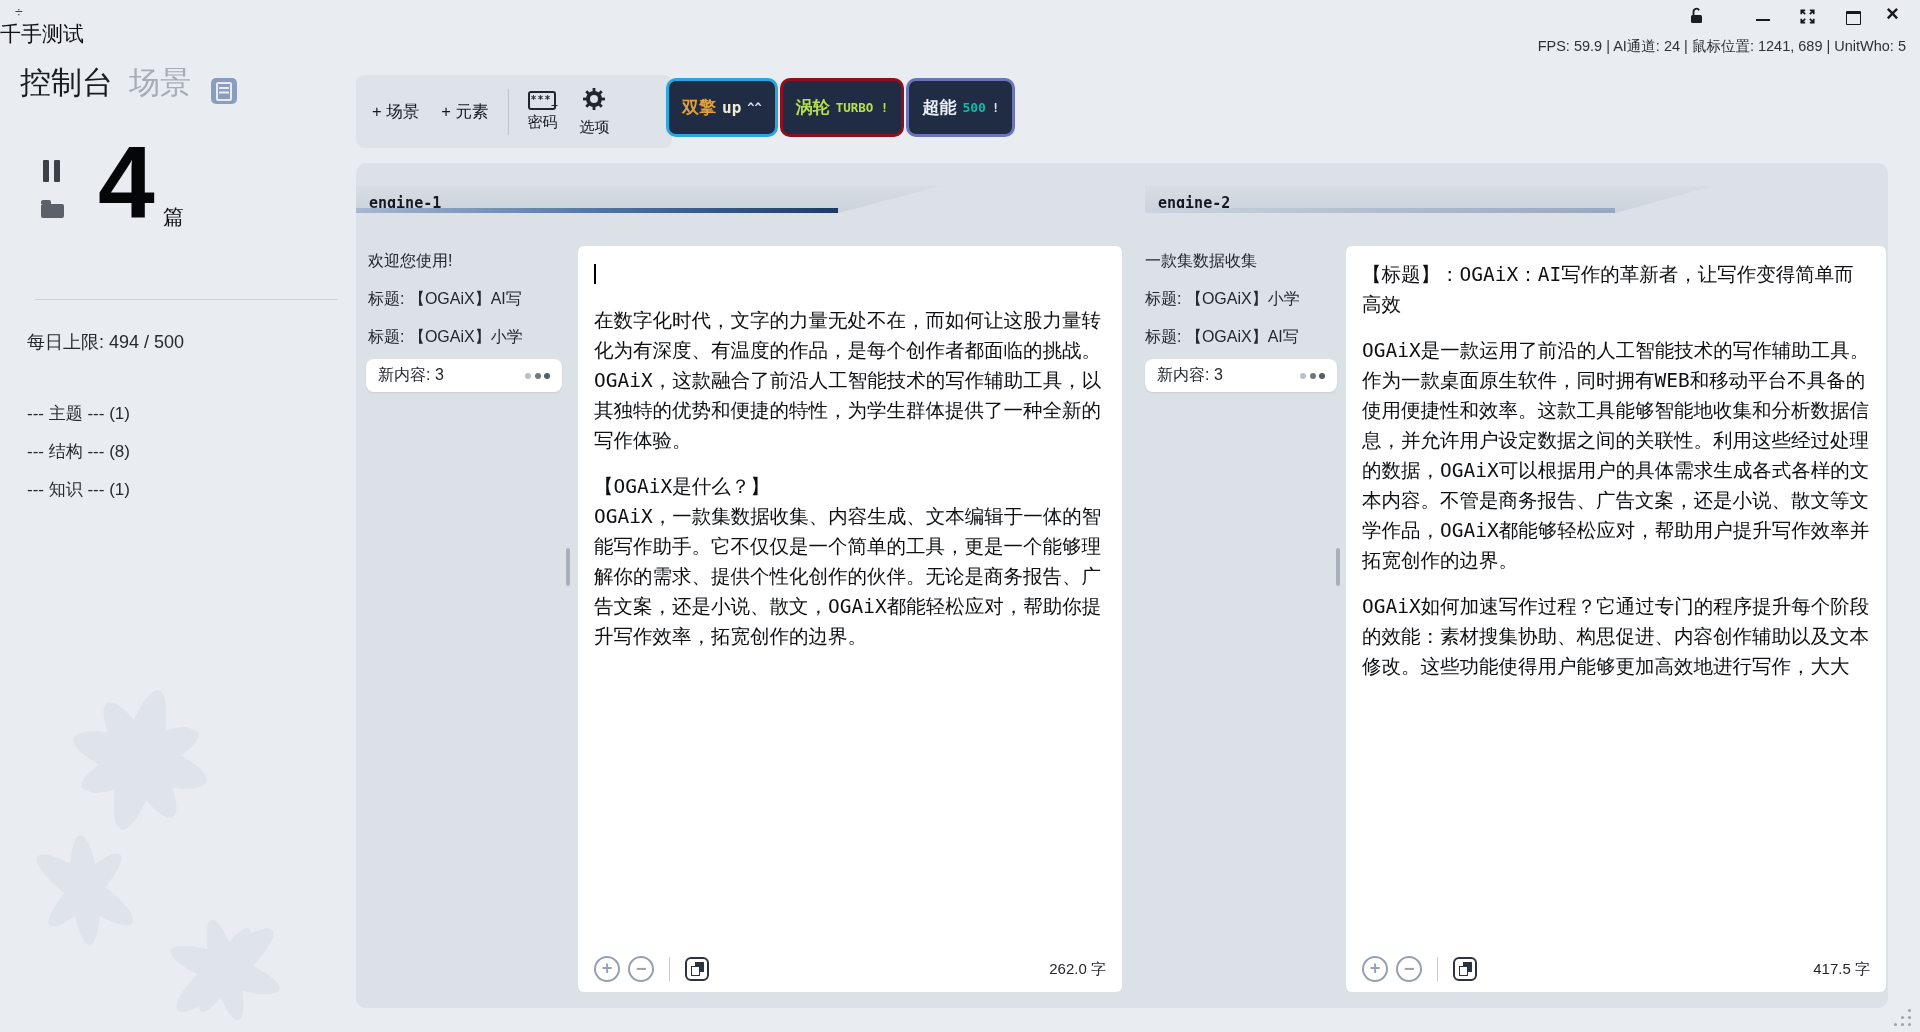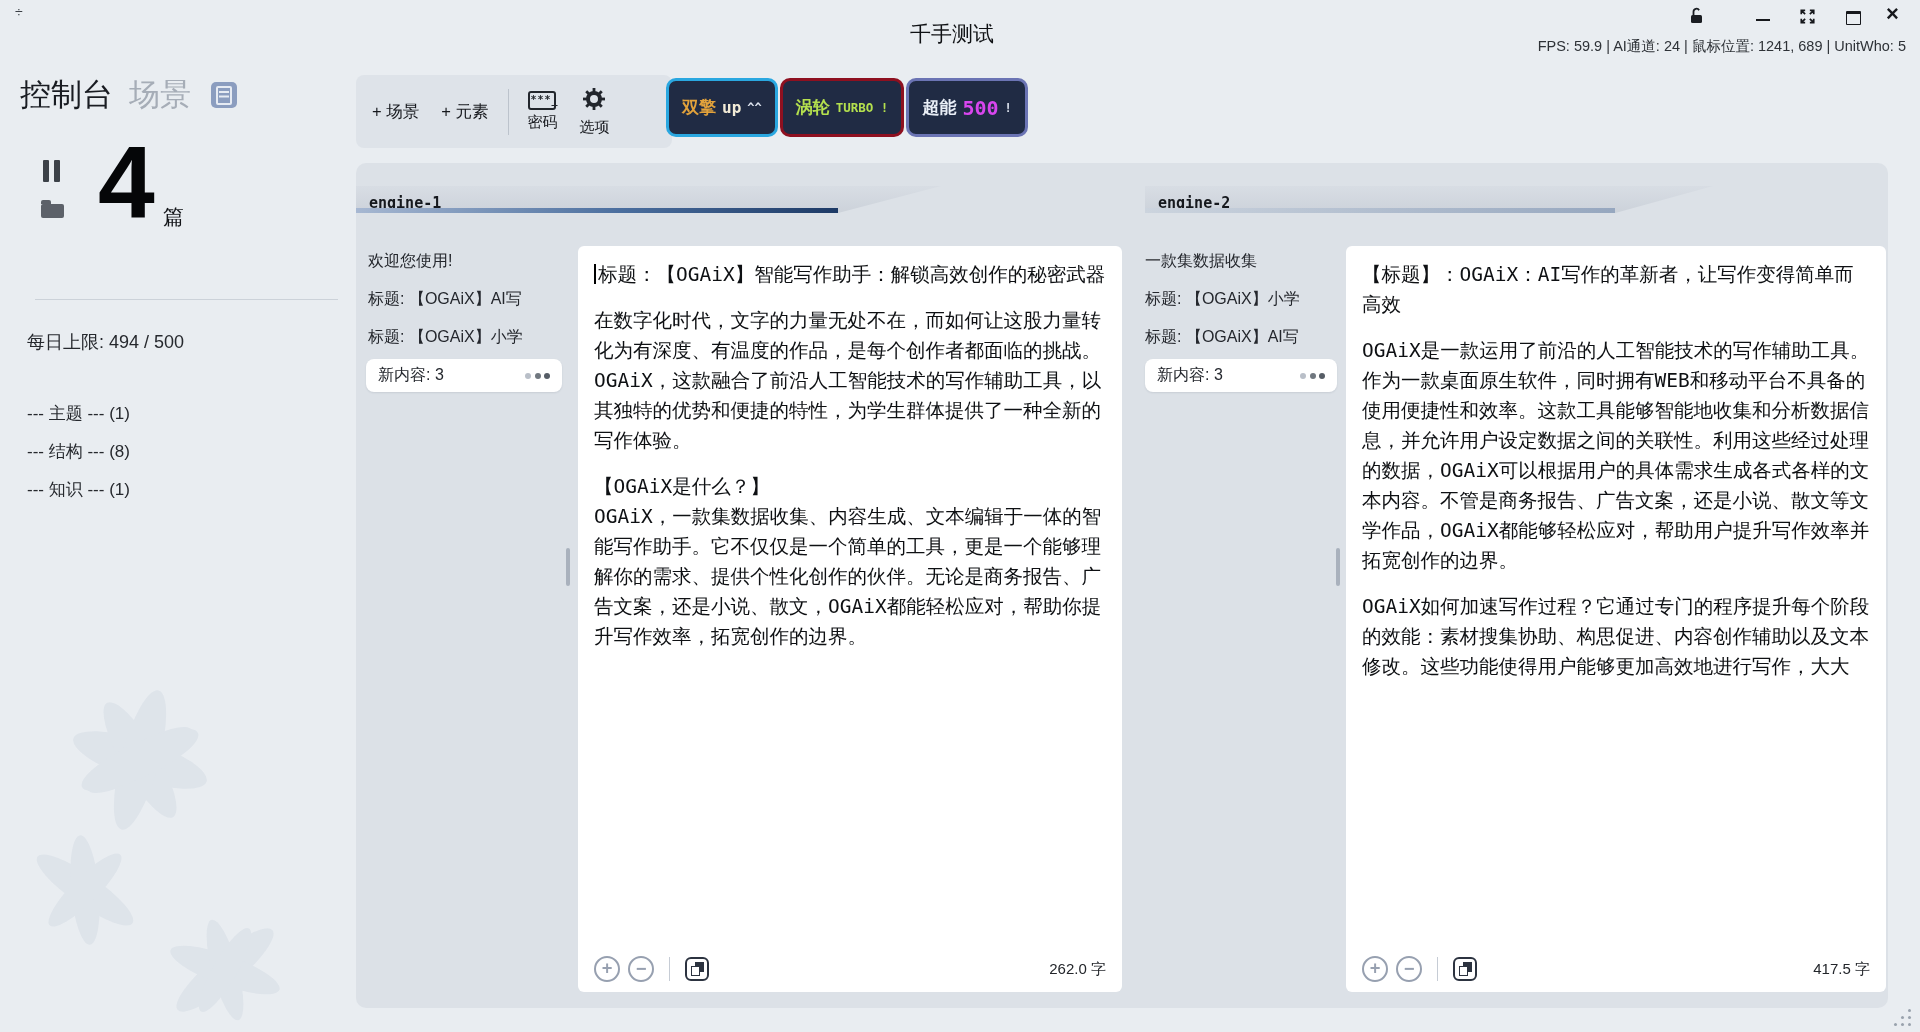--- a/index.html
+++ b/index.html
@@ -5,31 +5,31 @@
   html,body{margin:0;padding:0}
   body{
     width:1920px;height:1032px;position:relative;overflow:hidden;
     background:#e9edf1;color:#1c1f24;
     font-family:"Liberation Sans",sans-serif;
   }
   .abs{position:absolute}
 
   
   #win-menu-glyph{left:15px;top:4px;font-size:14px;color:#3a3f45}
-  #app-title{left:0;right:16px;top:20px;text-align:center;font-size:21px;color:#0f1114}
+  #app-title{left:0;right:16px;top:20px;text-align:left;font-size:21px;color:#0f1114}
   #status-line{top:37px;right:14px;font-size:14.5px;color:#2e3237}
   .wctl{color:#16181c}
   #btn-min{left:1756px;top:19px;width:14px;height:0;border-top:2.5px solid #16181c}
   #btn-max{left:1846px;top:11px;width:13px;height:10px;border:1.8px solid #16181c;border-top-width:3.5px;border-radius:1px}
   #btn-close{left:1886px;top:1px;font-size:22px;line-height:26px;font-weight:bold}
   #icon-lock{left:1690px;top:7px}
   #btn-expand{left:1800px;top:9px}
 
   
-  #side-tabs{left:20px;top:74px;display:flex;align-items:center;gap:16px}
+  #side-tabs{left:20px;top:62px;display:flex;align-items:flex-end;gap:16px}
   .tab-console{font-size:31px;font-weight:500;color:#191c22}
   .tab-scene{font-size:31px;font-weight:500;color:#a6adb7}
   .doc-icon{width:26px;height:26px;background:#8b9dbf;border-radius:5px;margin-left:4px;
     display:flex;align-items:center;justify-content:center}
   .doc-inner{width:12px;height:15px;border:2px solid #e6ebf3;border-radius:2px;position:relative}
   .doc-inner::before{content:"";position:absolute;left:1px;right:1px;top:3px;height:2px;background:#e6ebf3;box-shadow:0 4.5px 0 #e6ebf3}
 
   #pause-btn{left:43px;top:160px;display:flex;gap:5px}
   .pbar{width:6px;height:22px;background:#3c4148;border-radius:1px}
   #folder-btn{left:41px;top:204px;width:23px;height:14px;background:#5c6169;border-radius:2px}
@@ -64,21 +64,21 @@
     display:flex;align-items:center;justify-content:center;gap:6px;padding:0 13px;white-space:nowrap}
   #boost-dual{border-color:#2aa7e0}
   #boost-turbo{border-color:#8e1020}
   #boost-super{border-color:#6b74b4}
   .boost .cn{font-size:17px;font-weight:bold}
   #boost-dual .cn{color:#e2a23b}
   #boost-turbo .cn{color:#b4e04e}
   #boost-super .cn{color:#e9eef6}
   .boost .en{font-family:"DejaVu Sans Mono",monospace;font-weight:bold;font-size:16px;color:#f1ead6}
   #boost-turbo .en{font-size:12.5px;color:#b4e04e}
-  #boost-super .en{font-size:20px;color:#d946ef}
+  #boost-super .en{font-size:13px;color:#14b8a6}
   .boost .sfx{font-family:"DejaVu Sans Mono",monospace;font-size:12px;color:#dfe5f0;font-weight:bold}
 
   
   #main-panel{left:356px;top:163px;width:1532px;height:845px;background:#dce1e7;border-radius:10px}
 
   .eng-strip{position:absolute;top:23px;height:27px;background:linear-gradient(180deg,#d8dde4,#ccd2da);
     display:flex;align-items:flex-end}
   #strip-1{left:0;width:585px;clip-path:polygon(0 0,100% 0,82.4% 100%,0 100%)}
   #strip-2{left:789px;width:568px;clip-path:polygon(0 0,100% 0,82.8% 100%,0 100%)}
   .eng-label{font-family:"DejaVu Sans Mono","Liberation Mono",monospace;font-weight:bold;font-size:15px;
@@ -260,21 +260,21 @@
     <span class="menu-dots">
         <i></i>
         <i></i>
         <i></i>
       </span>
   </div>
 
   <div class="splitter" id="split-1"></div>
 
   <div class="editor" id="editor-1">
-    <p class="para"><span class="caret"></span><span>标题：【OGAiX】智能写作助手：解锁高效创作的秘密武器</span></p>
+    <p class="para"><span class="caret"></span></p>
     <p class="para">在数字化时代，文字的力量无处不在，而如何让这股力量转化为有深度、有温度的作品，是每个创作者都面临的挑战。OGAiX，这款融合了前沿人工智能技术的写作辅助工具，以其独特的优势和便捷的特性，为学生群体提供了一种全新的写作体验。</p>
     <p class="para tight">【OGAiX是什么？】</p>
     <p class="para">OGAiX，一款集数据收集、内容生成、文本编辑于一体的智能写作助手。它不仅仅是一个简单的工具，更是一个能够理解你的需求、提供个性化创作的伙伴。无论是商务报告、广告文案，还是小说、散文，OGAiX都能轻松应对，帮助你提升写作效率，拓宽创作的边界。</p>
     <div class="editor-controls">
       <span class="circle-btn">+</span>
       <span class="circle-btn">−</span>
       <span class="ec-vdiv"></span>
       <span class="copy-btn"></span>
       <span class="word-count">262.0 字</span>
     </div>

